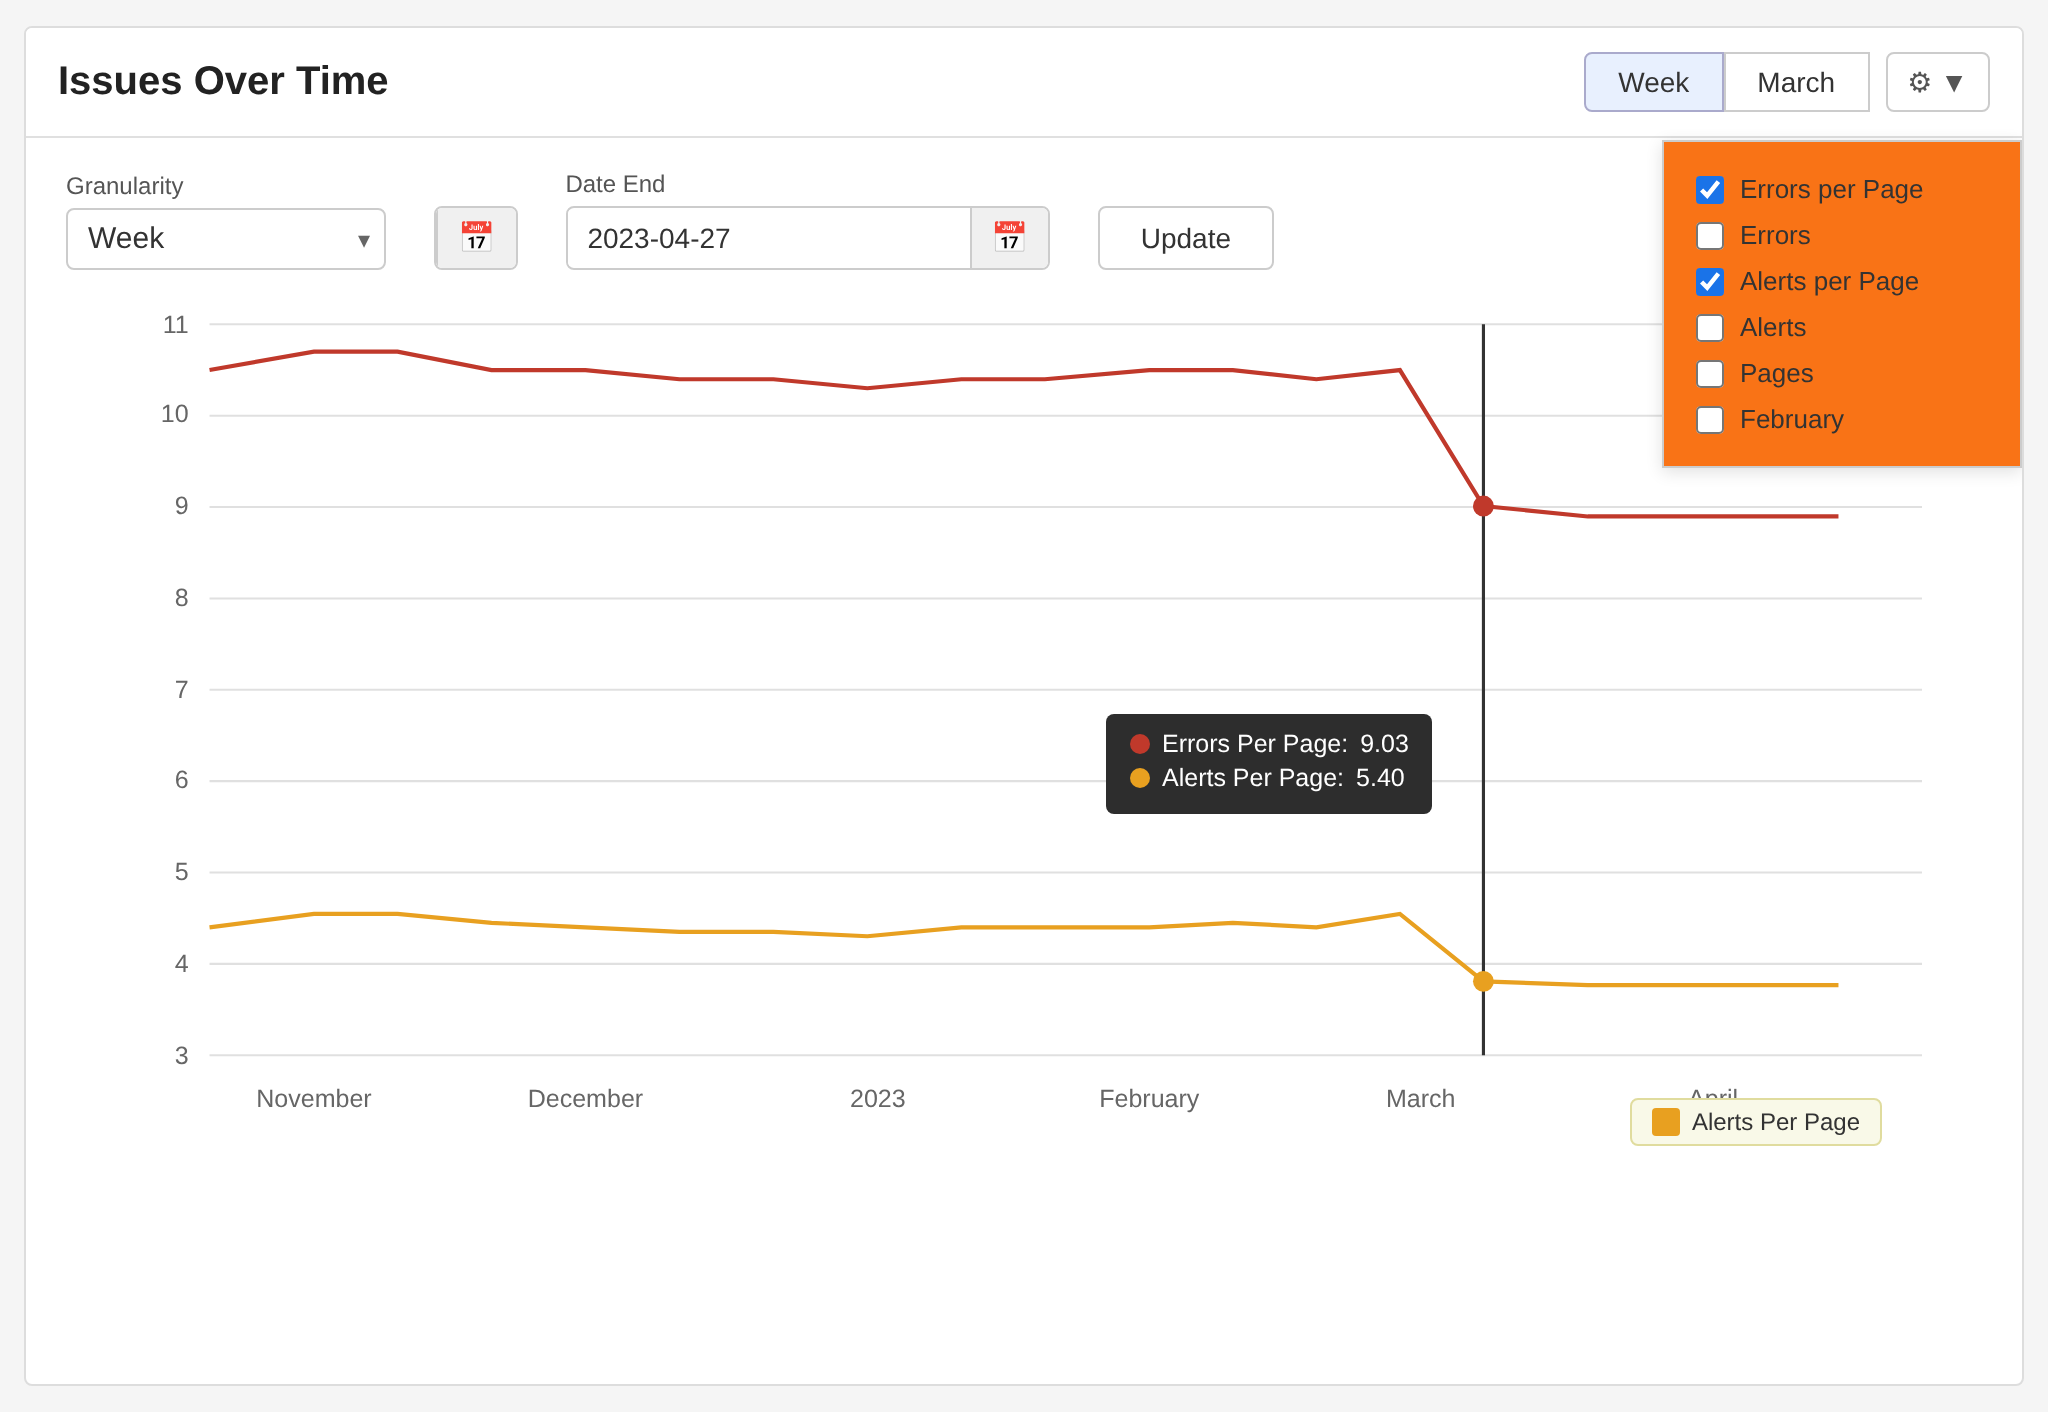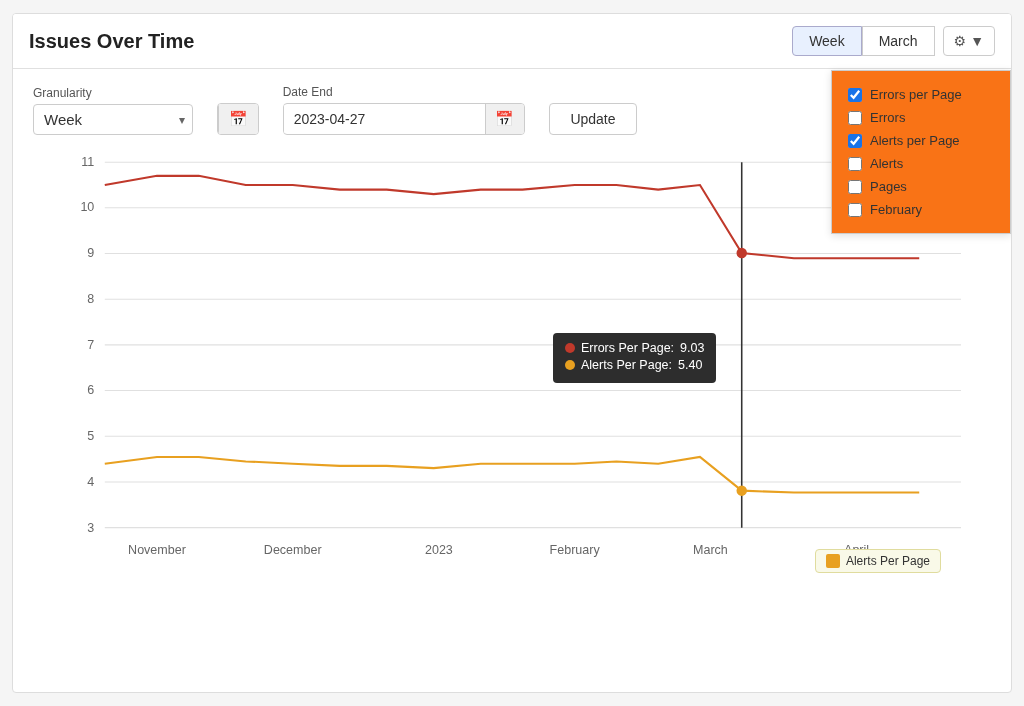--- a/index.html
+++ b/index.html
@@ -219,21 +219,21 @@
 
     .tooltip-box {
       position: absolute;
       background: #2d2d2d;
       color: #fff;
       border-radius: 4px;
       padding: 8px 12px;
       font-size: 12.5px;
       pointer-events: none;
       left: 490px;
-      top: 172px;
+      top: 196px;
     }
 
     .tooltip-row {
       display: flex;
       align-items: center;
       gap: 6px;
       margin-bottom: 3px;
     }
 
     .tooltip-dot {

